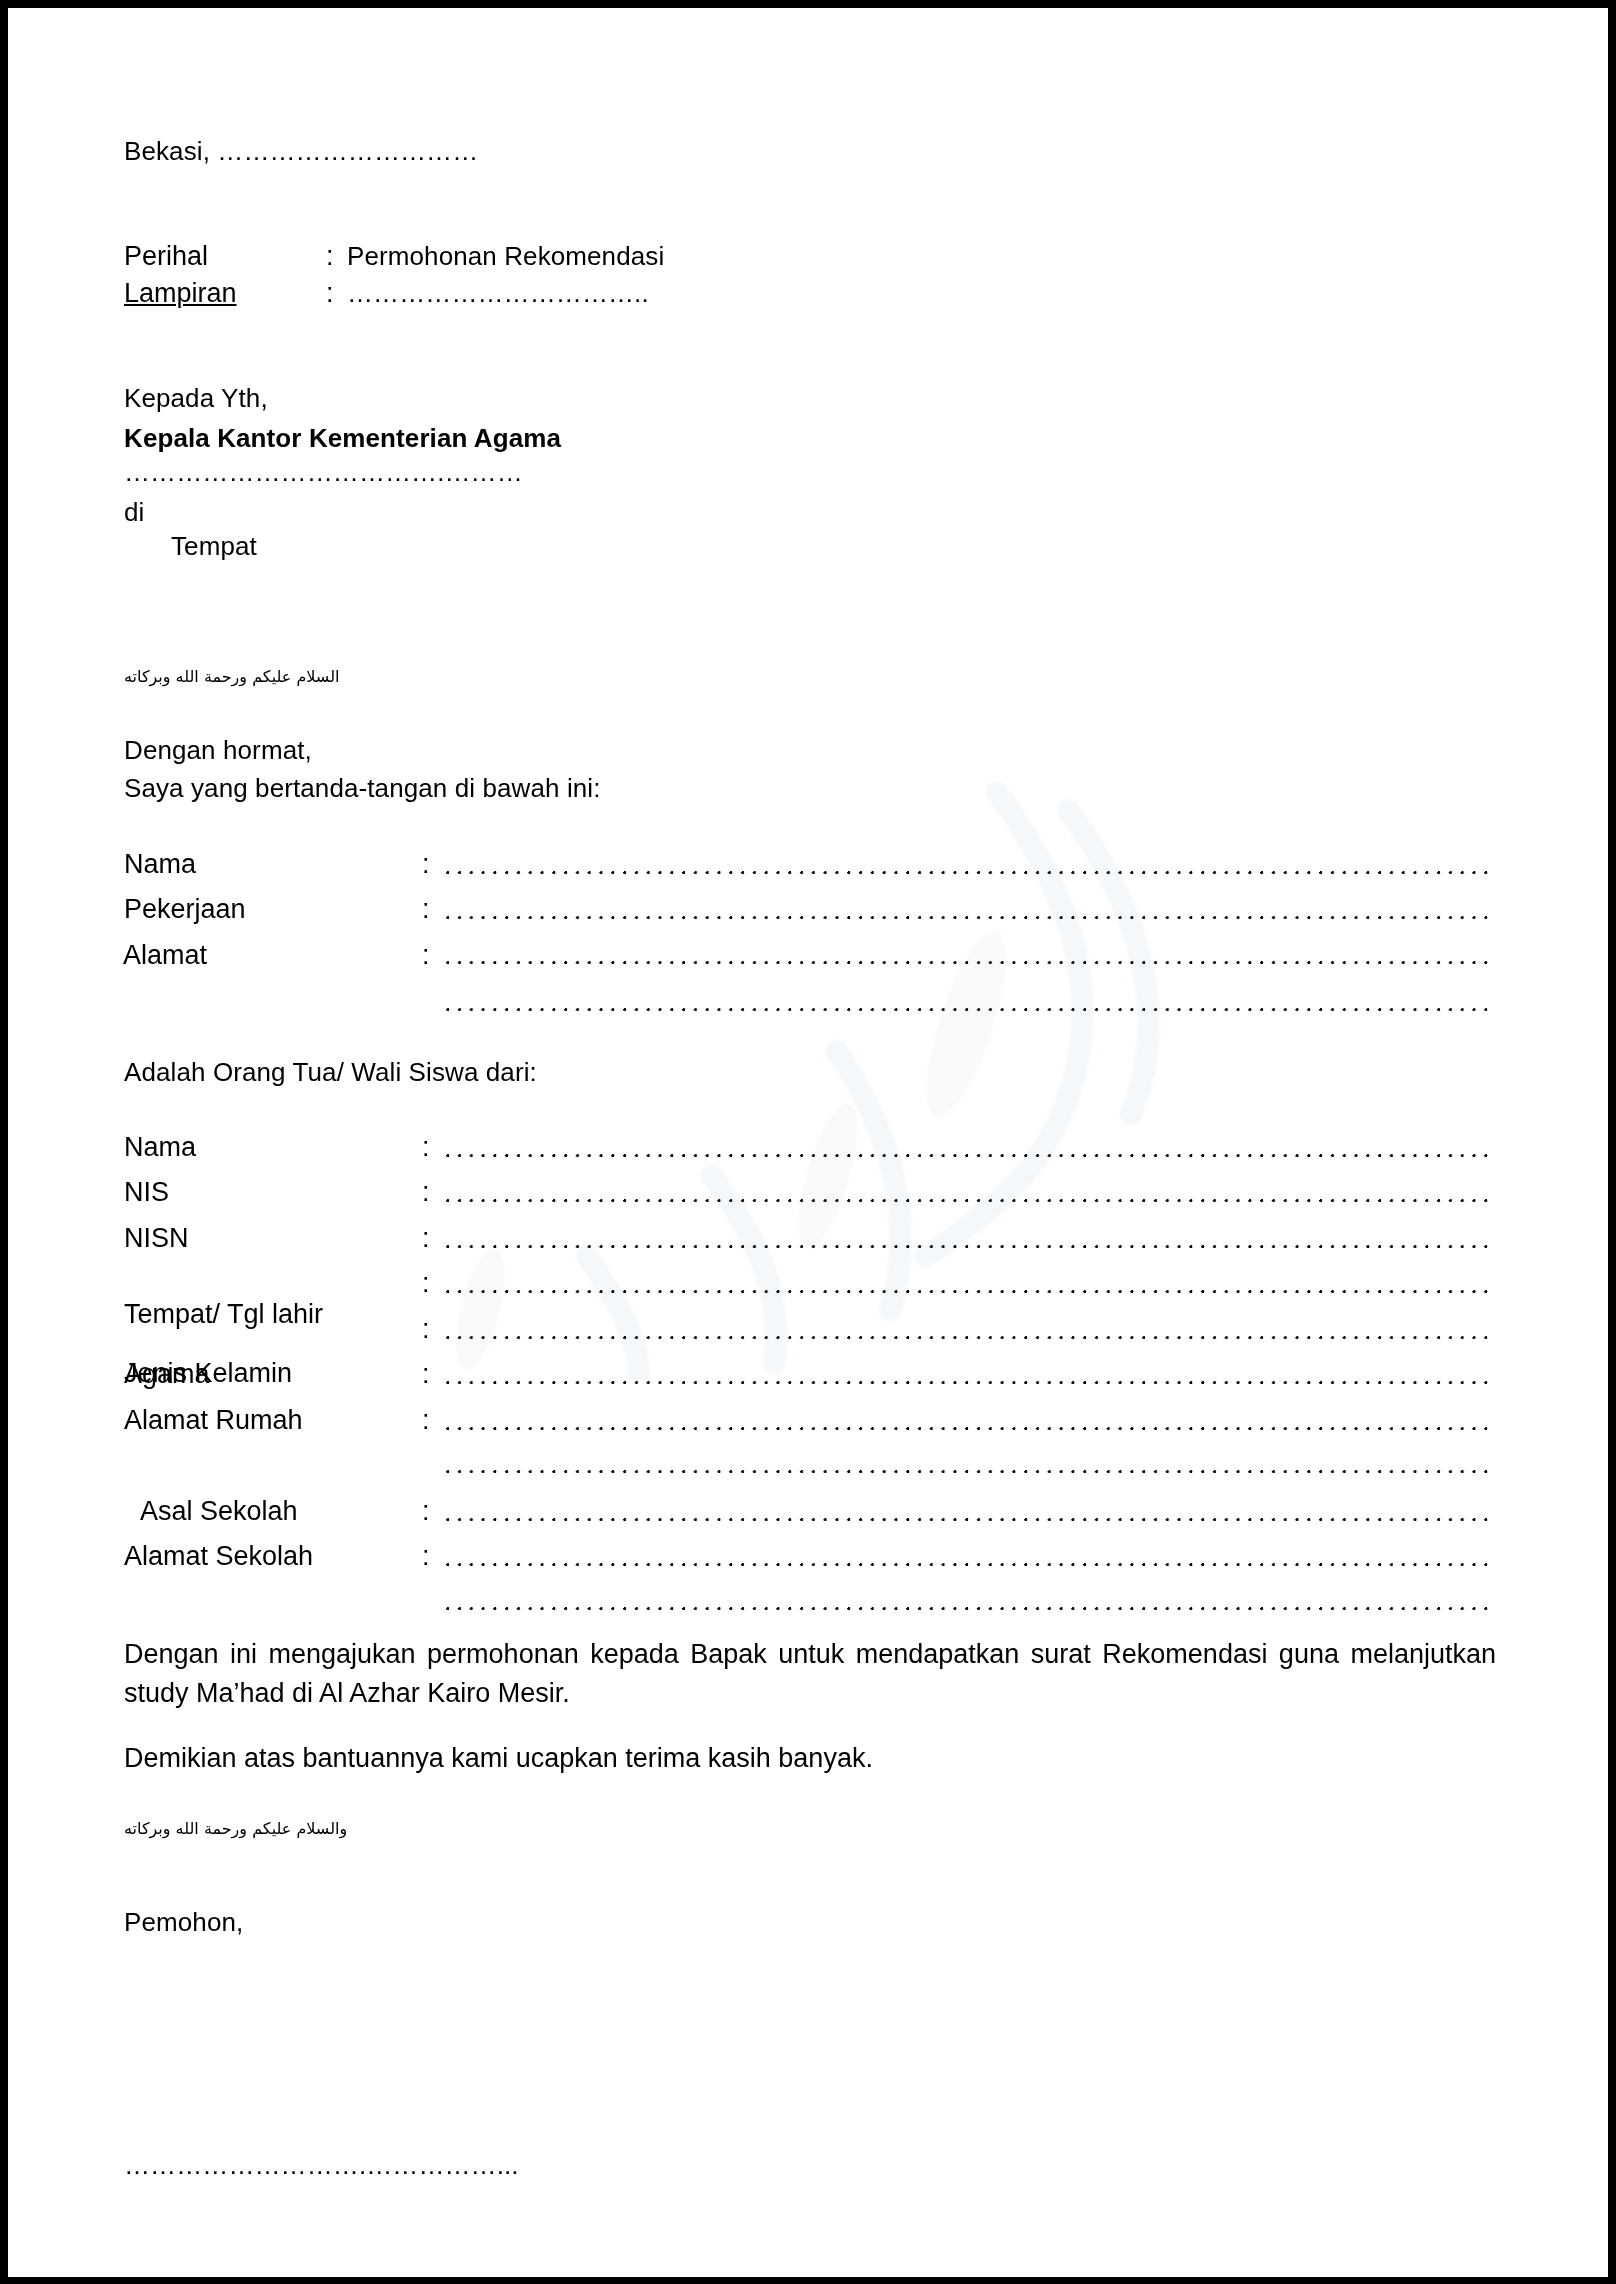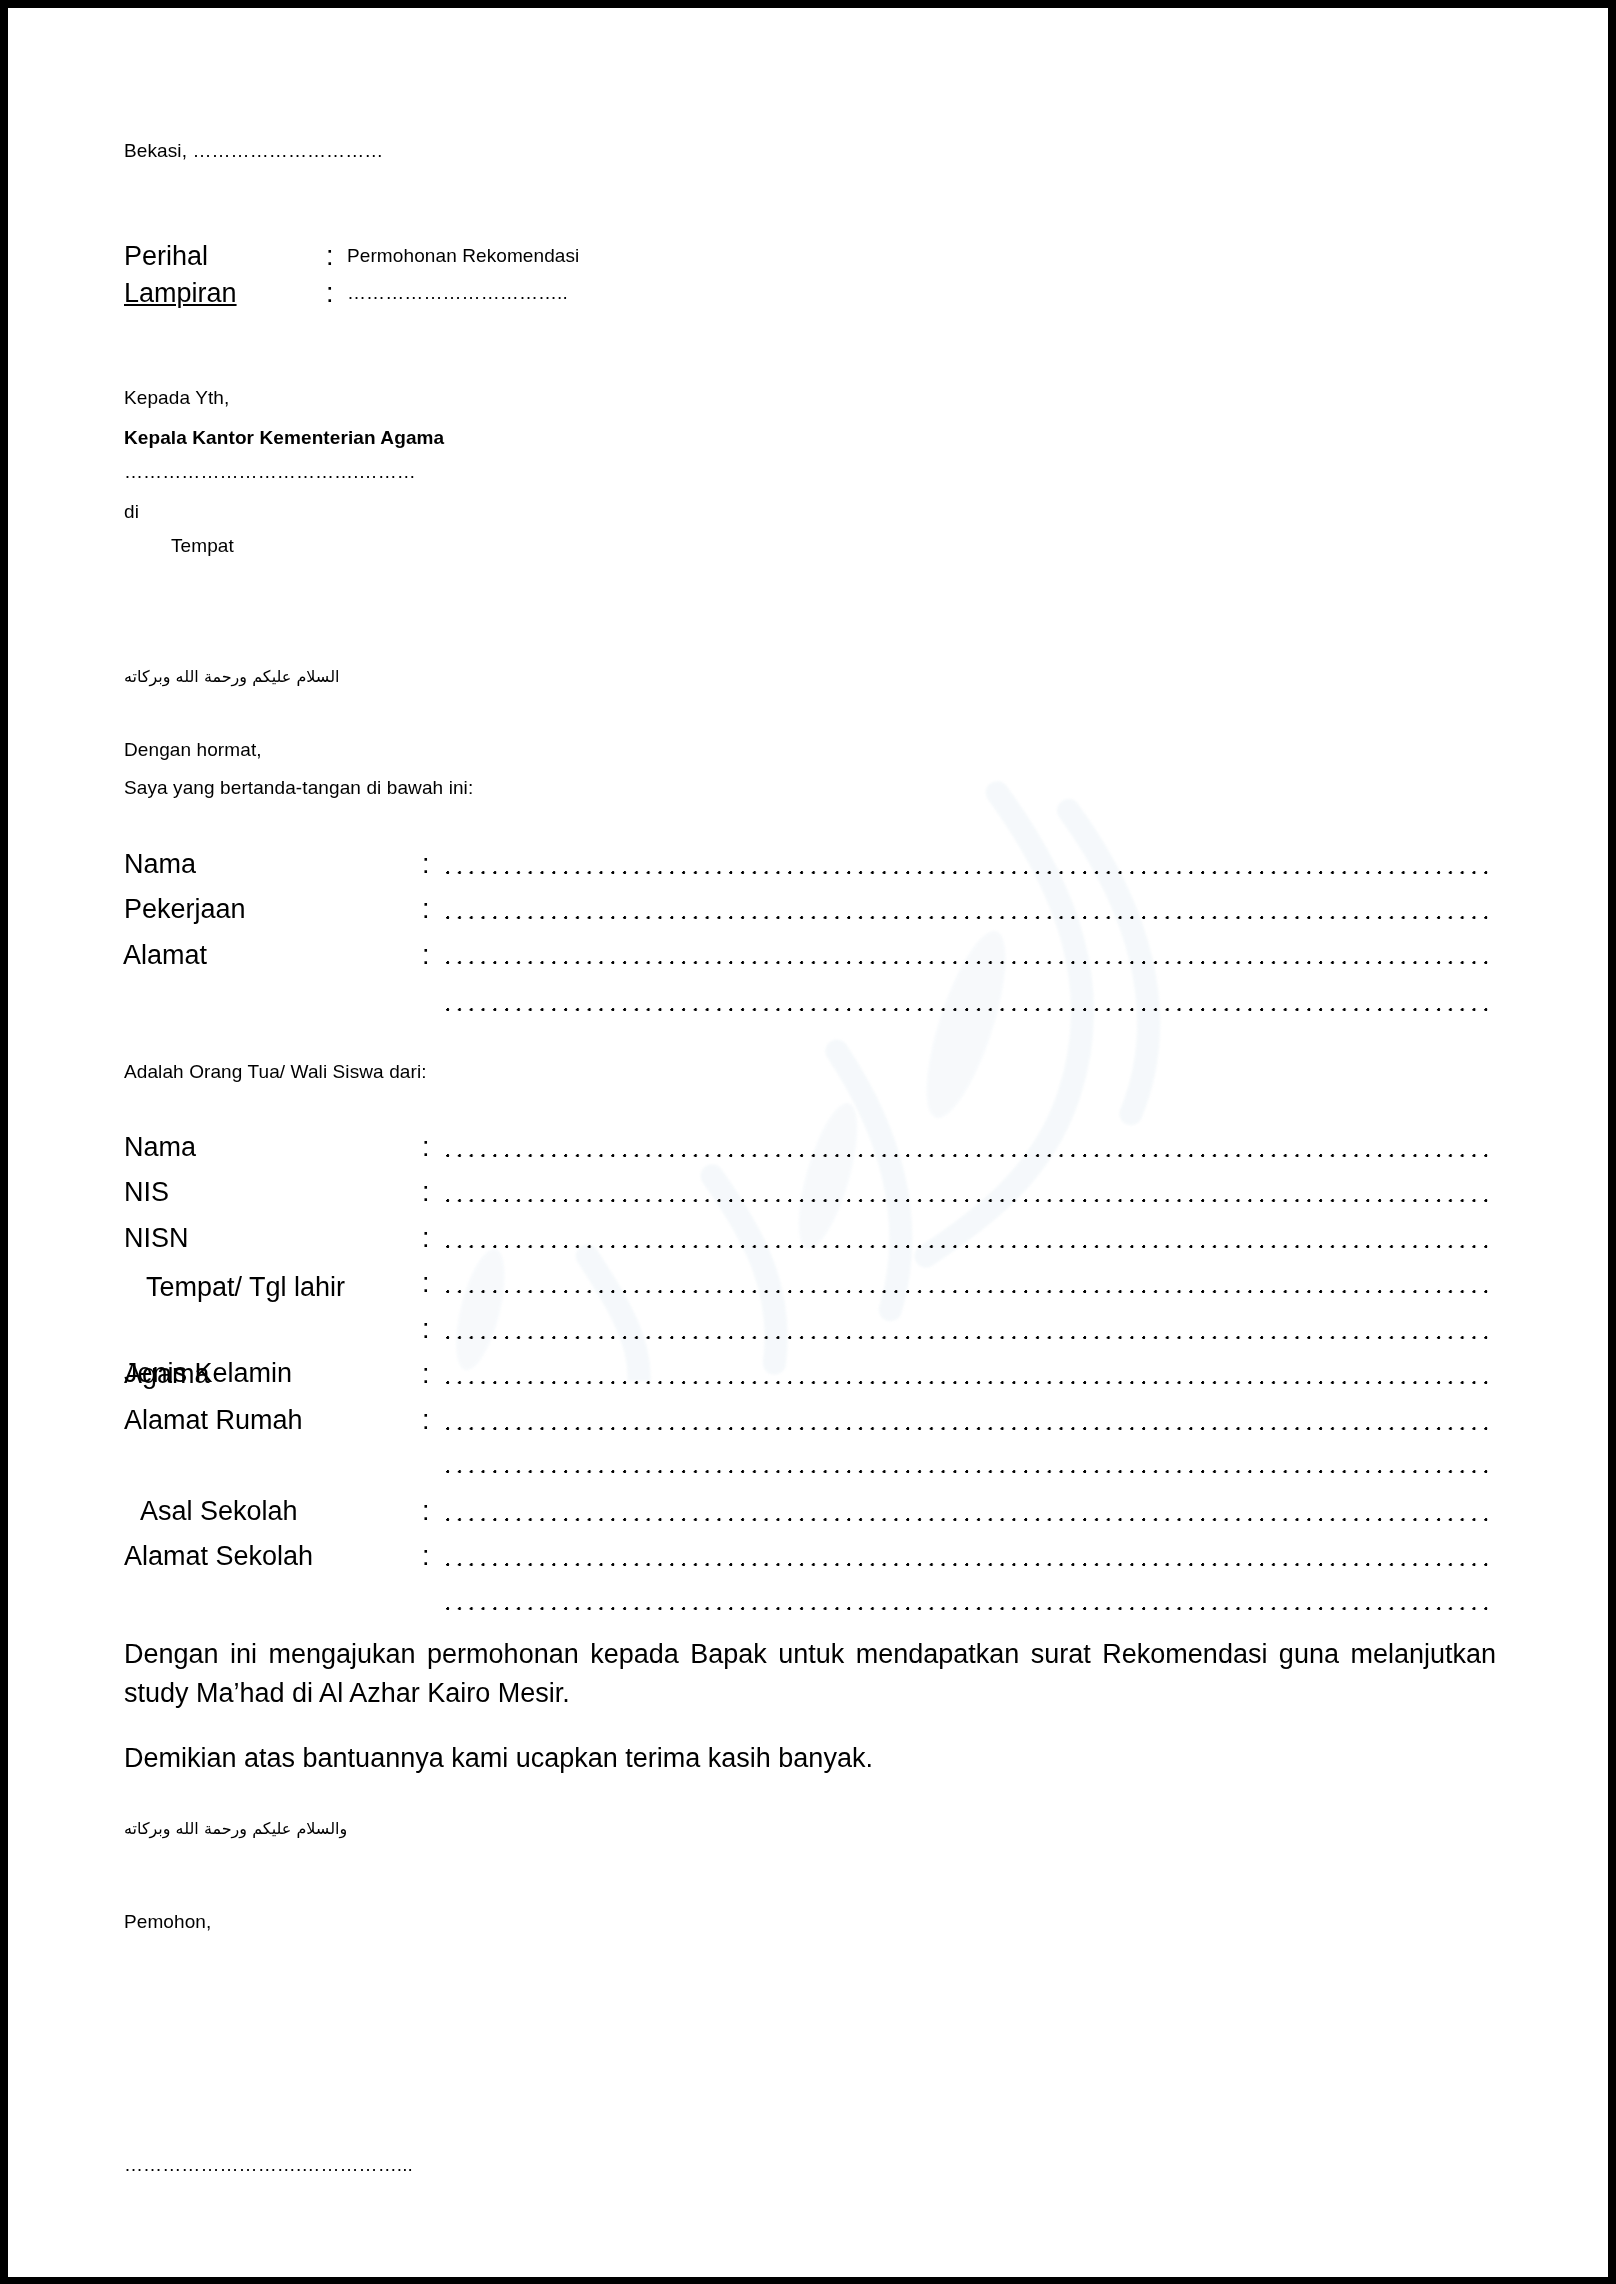--- a/index.html
+++ b/index.html
@@ -31,21 +31,21 @@
     filter: blur(0.9px);
   }
   .content {
     position: relative;
     z-index: 2;
     padding: 0;
   }
   
   .line {
     position: absolute;
-    font-size: 19px;
+    font-size: 26px;
     line-height: 36px;
     white-space: nowrap;
     letter-spacing: 0.1px;
   }
   .bold { font-weight: bold; }
   .arabic {
     font-family: "DejaVu Sans", sans-serif;
     font-size: 16px;
     direction: rtl;
     unicode-bidi: bidi-override;
@@ -146,21 +146,21 @@
     <div class="dots" style="left:438px; top:1146px; width:1045px;"></div>
 
     <div class="field-label" style="left:116px; top:1166px;">NIS</div>
     <div class="colon" style="left:414px; top:1166px;">:</div>
     <div class="dots" style="left:438px; top:1191px; width:1045px;"></div>
 
     <div class="field-label" style="left:116px; top:1212px;">NISN</div>
     <div class="colon" style="left:414px; top:1212px;">:</div>
     <div class="dots" style="left:438px; top:1237px; width:1045px;"></div>
 
-    <div class="field-label" style="left:116px; top:1261px;margin-left:22px;">Tempat/ Tgl lahir</div>
+    <div class="field-label" style="left:116px; top:1288px;">Tempat/ Tgl lahir</div>
     <div class="colon" style="left:414px; top:1257px;">:</div>
     <div class="dots" style="left:438px; top:1282px; width:1045px;"></div>
 
     <div class="field-label" style="left:116px; top:1303px;margin-top:44px;">Jenis Kelamin</div>
     <div class="colon" style="left:414px; top:1303px;">:</div>
     <div class="dots" style="left:438px; top:1328px; width:1045px;"></div>
 
     <div class="field-label" style="left:116px; top:1348px;">Agama</div>
     <div class="colon" style="left:414px; top:1348px;">:</div>
     <div class="dots" style="left:438px; top:1373px; width:1045px;"></div>

